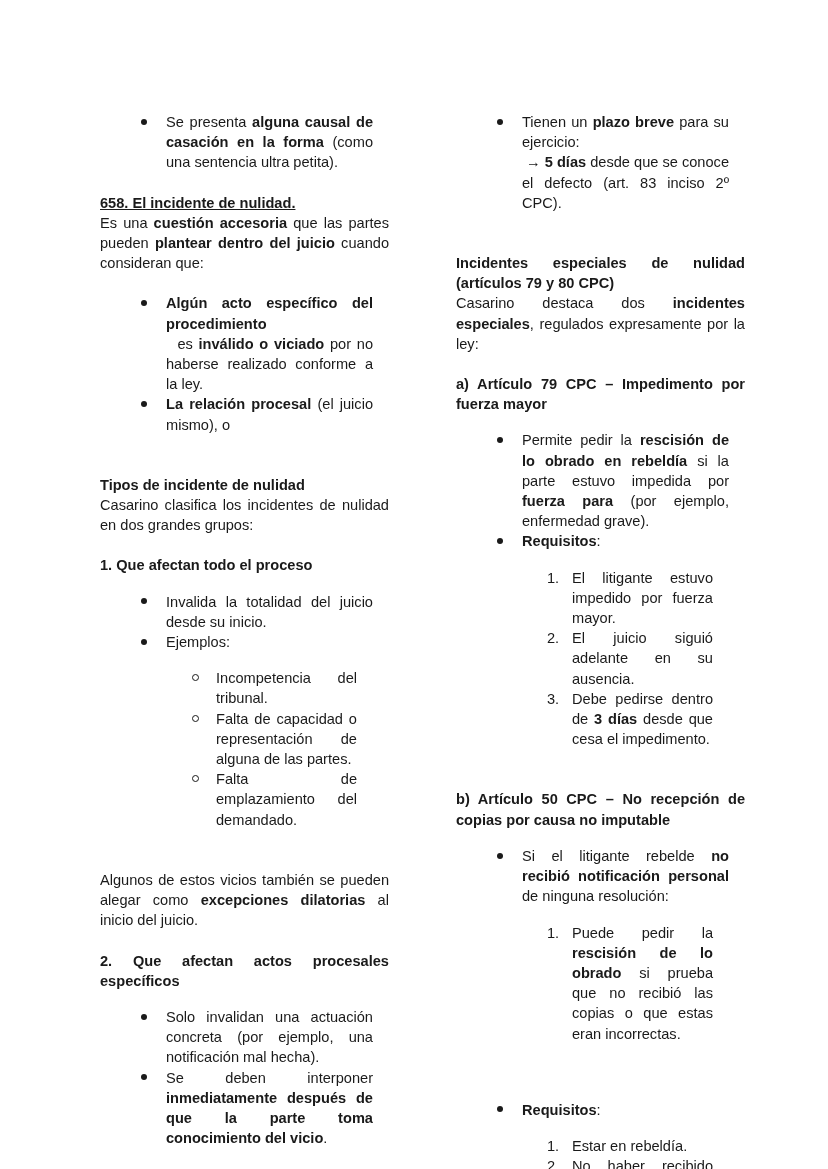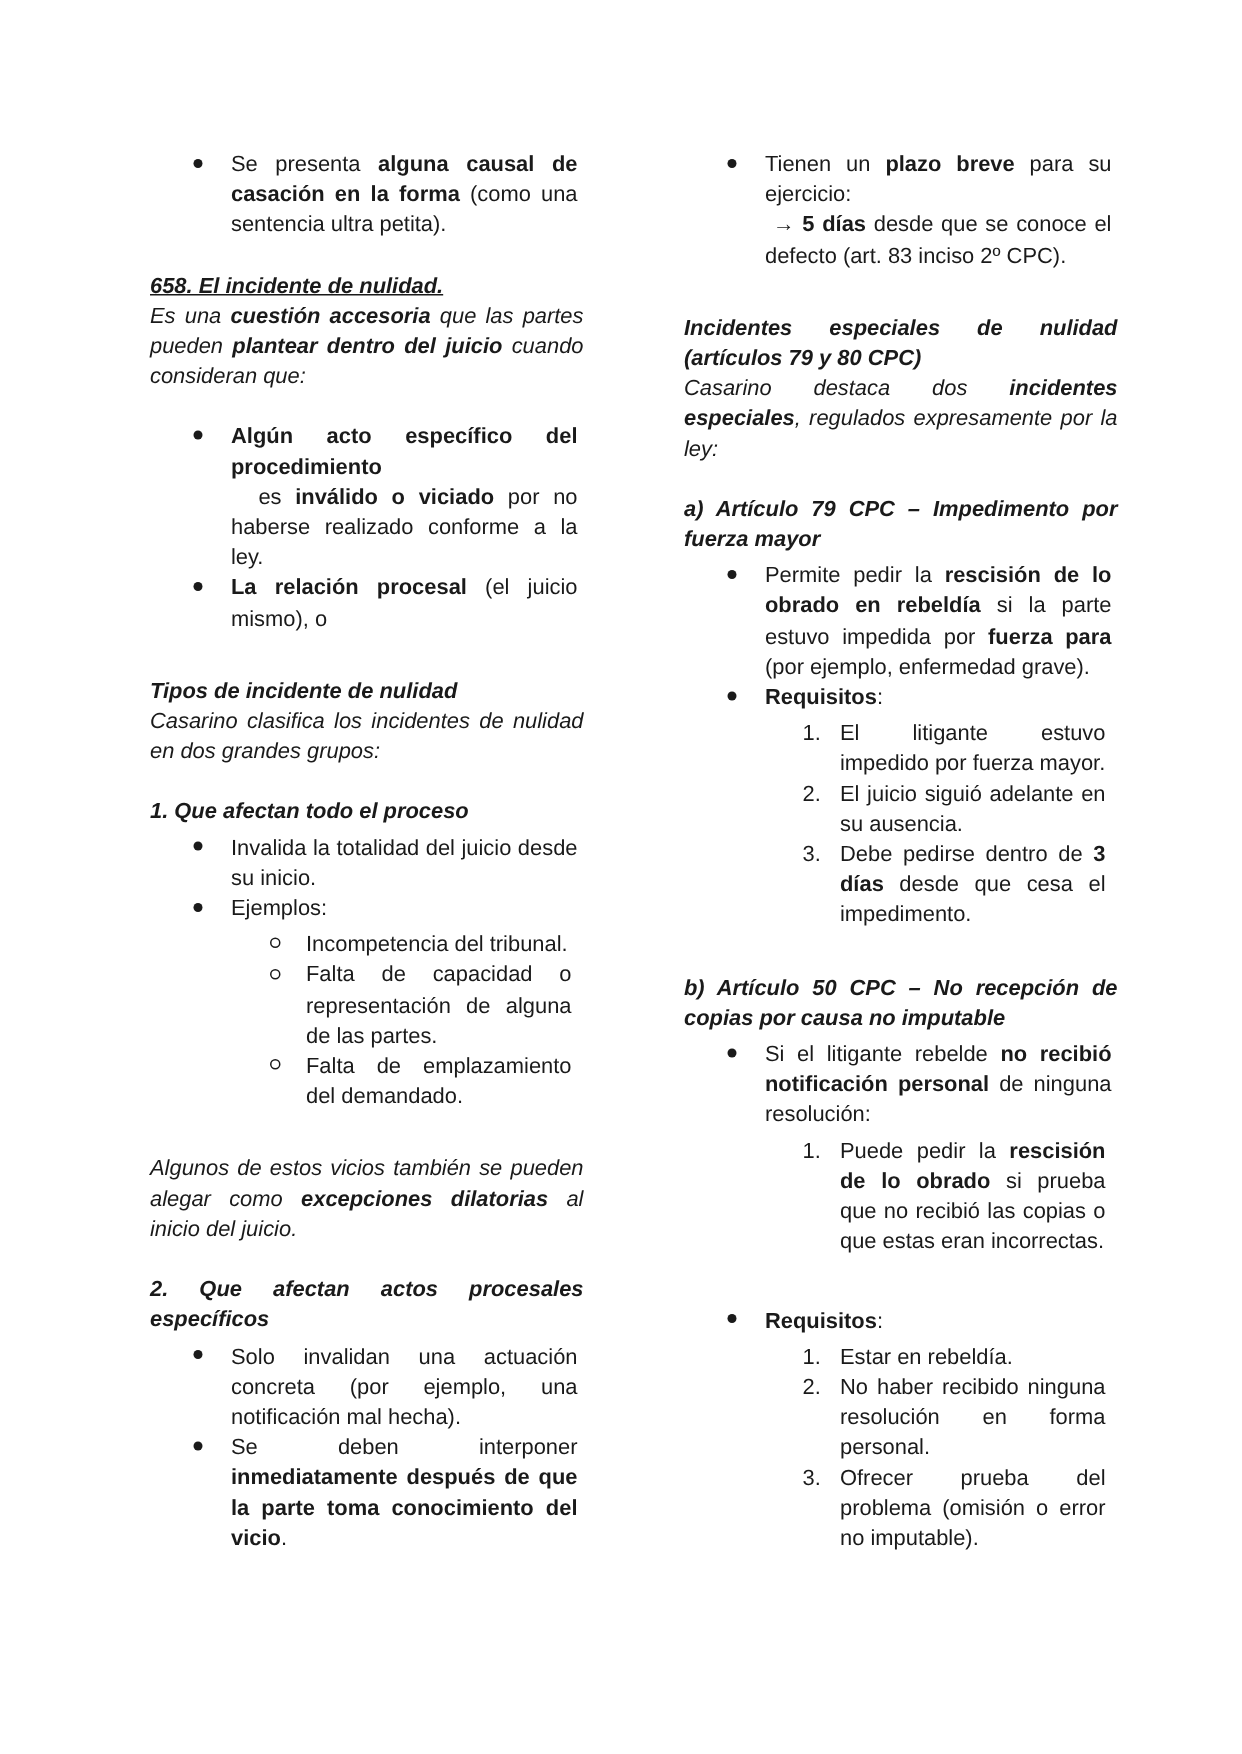--- a/index.html
+++ b/index.html
@@ -1,26 +1,26 @@
 <!DOCTYPE html>
 <html><head>
 <meta charset="utf-8">
 <style>
   html, body { margin: 0; padding: 0; background: #ffffff; }
   body { width: 828px; height: 1169px; position: relative; overflow: hidden;
          font-family: "Liberation Sans", sans-serif; color: #1a1a1a; font-size: 14.6px; line-height: 20.2px; }
   .col { position: absolute; top: 96px; width: 289px; }
   .col-left { left: 100px; }
   .col-right { left: 456px; }
-  p { margin: 0; text-align: justify; font-style: italic; }
+  p { margin: 0; text-align: justify; }
   .block { margin-bottom: 20px; }
   .heading { font-weight: bold; margin: 0; text-align: justify; }
   .underline { text-decoration: underline; }
   b { font-weight: bold; }
-  ul, ol { margin: 4px; padding: 0; list-style: none; }
+  ul, ol { margin: 16px; padding: 0; list-style: none; }
   .bl > li { position: relative; padding-left: 50px; text-align: justify; }
   .bl > li > .bullet { position: absolute; left: 24px; top: 0; width: 7px; text-align: center; }
   .bullet::before { content: ""; display: inline-block; width: 6px; height: 6px; border-radius: 50%; background: #1a1a1a; vertical-align: middle; margin-top: -3px; }
   .cl > li { position: relative; padding-left: 50px; text-align: justify; }
   .cl > li > .circle { position: absolute; left: 26px; top: 0; }
   .circle::before { content: ""; display: inline-block; width: 5px; height: 5px; border-radius: 50%; border: 1px solid #1a1a1a; vertical-align: middle; margin-top: -3px; }
   .nl > li { position: relative; padding-left: 50px; text-align: justify; }
   .nl > li > .num { position: absolute; left: 25px; top: 0; }
   .sublist { margin-left: 0; }
   .gap-l { height: 24px; }

